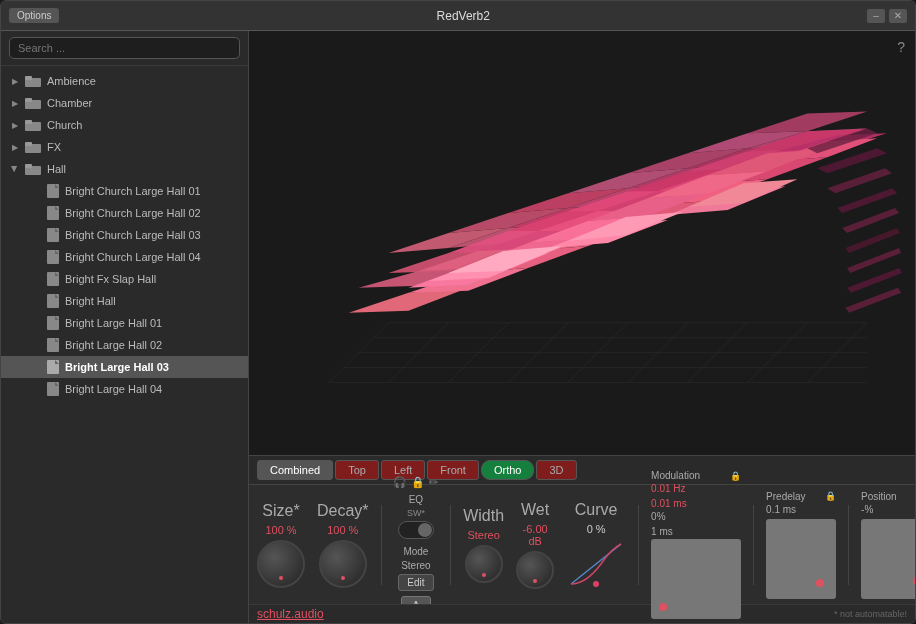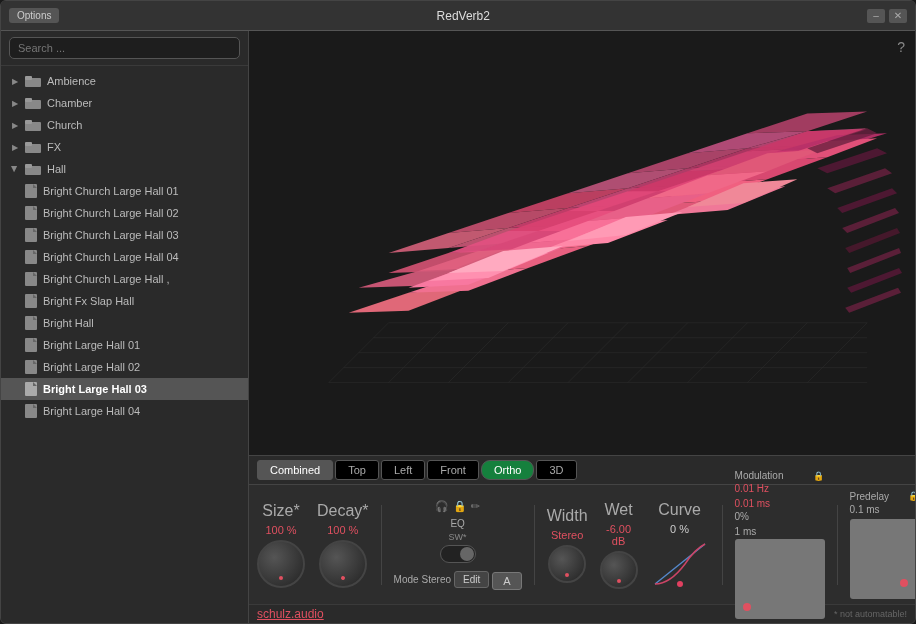--- a/index.html
+++ b/index.html
@@ -118,21 +118,21 @@
       cursor: pointer;
       user-select: none;
     }
     .tree-item.selected {
       background: #555;
     }
     .tree-item.category {
       padding-left: 8px;
     }
     .tree-item.sub-item {
-      padding-left: 24px;
+      padding-left: 46px;
     }
     .tree-arrow {
       width: 12px;
       height: 12px;
       margin-right: 4px;
       display: flex;
       align-items: center;
       justify-content: center;
       color: #888;
       font-size: 8px;
@@ -204,21 +204,21 @@
     .view-tabs {
       display: flex;
       align-items: center;
       padding: 4px 8px;
       background: #2a2a2a;
       border-top: 1px solid #444;
       gap: 2px;
     }
     .view-tab {
       padding: 3px 12px;
-      background: #000000;
+      background: #7f1d1d;
       border: 1px solid #555;
       color: #aaa;
       font-size: 11px;
       cursor: pointer;
       border-radius: 3px;
     }
     .view-tab.active {
       background: #555;
       color: #fff;
     }
@@ -313,21 +313,21 @@
       width: 14px;
       height: 14px;
       background: #666;
       border-radius: 50%;
       position: absolute;
       top: 1px;
       right: 1px;
     }
     .mode-section {
       display: flex;
-      flex-direction: row;
+      flex-direction: column;
       align-items: center;
       gap: 3px;
     }
     .stereo-label {
       font-size: 10px;
       color: #aaa;
     }
     .edit-btn {
       background: #444;
       border: 1px solid #666;
@@ -514,24 +514,20 @@
           <div class="file-icon"></div>
           <span class="tree-label">Bright Church Large Hall 02</span>
         </div>
         <div class="tree-item sub-item">
           <div class="file-icon"></div>
           <span class="tree-label">Bright Church Large Hall 03</span>
         </div>
         <div class="tree-item sub-item">
           <div class="file-icon"></div>
           <span class="tree-label">Bright Church Large Hall 04</span>
-        </div>
-        <div class="tree-item sub-item">
-          <div class="file-icon"></div>
-          <span class="tree-label">Bright Church Large Hall ,</span>
         </div>
         <div class="tree-item sub-item">
           <div class="file-icon"></div>
           <span class="tree-label">Bright Fx Slap Hall</span>
         </div>
         <div class="tree-item sub-item">
           <div class="file-icon"></div>
           <span class="tree-label">Bright Hall</span>
         </div>
         <div class="tree-item sub-item">

